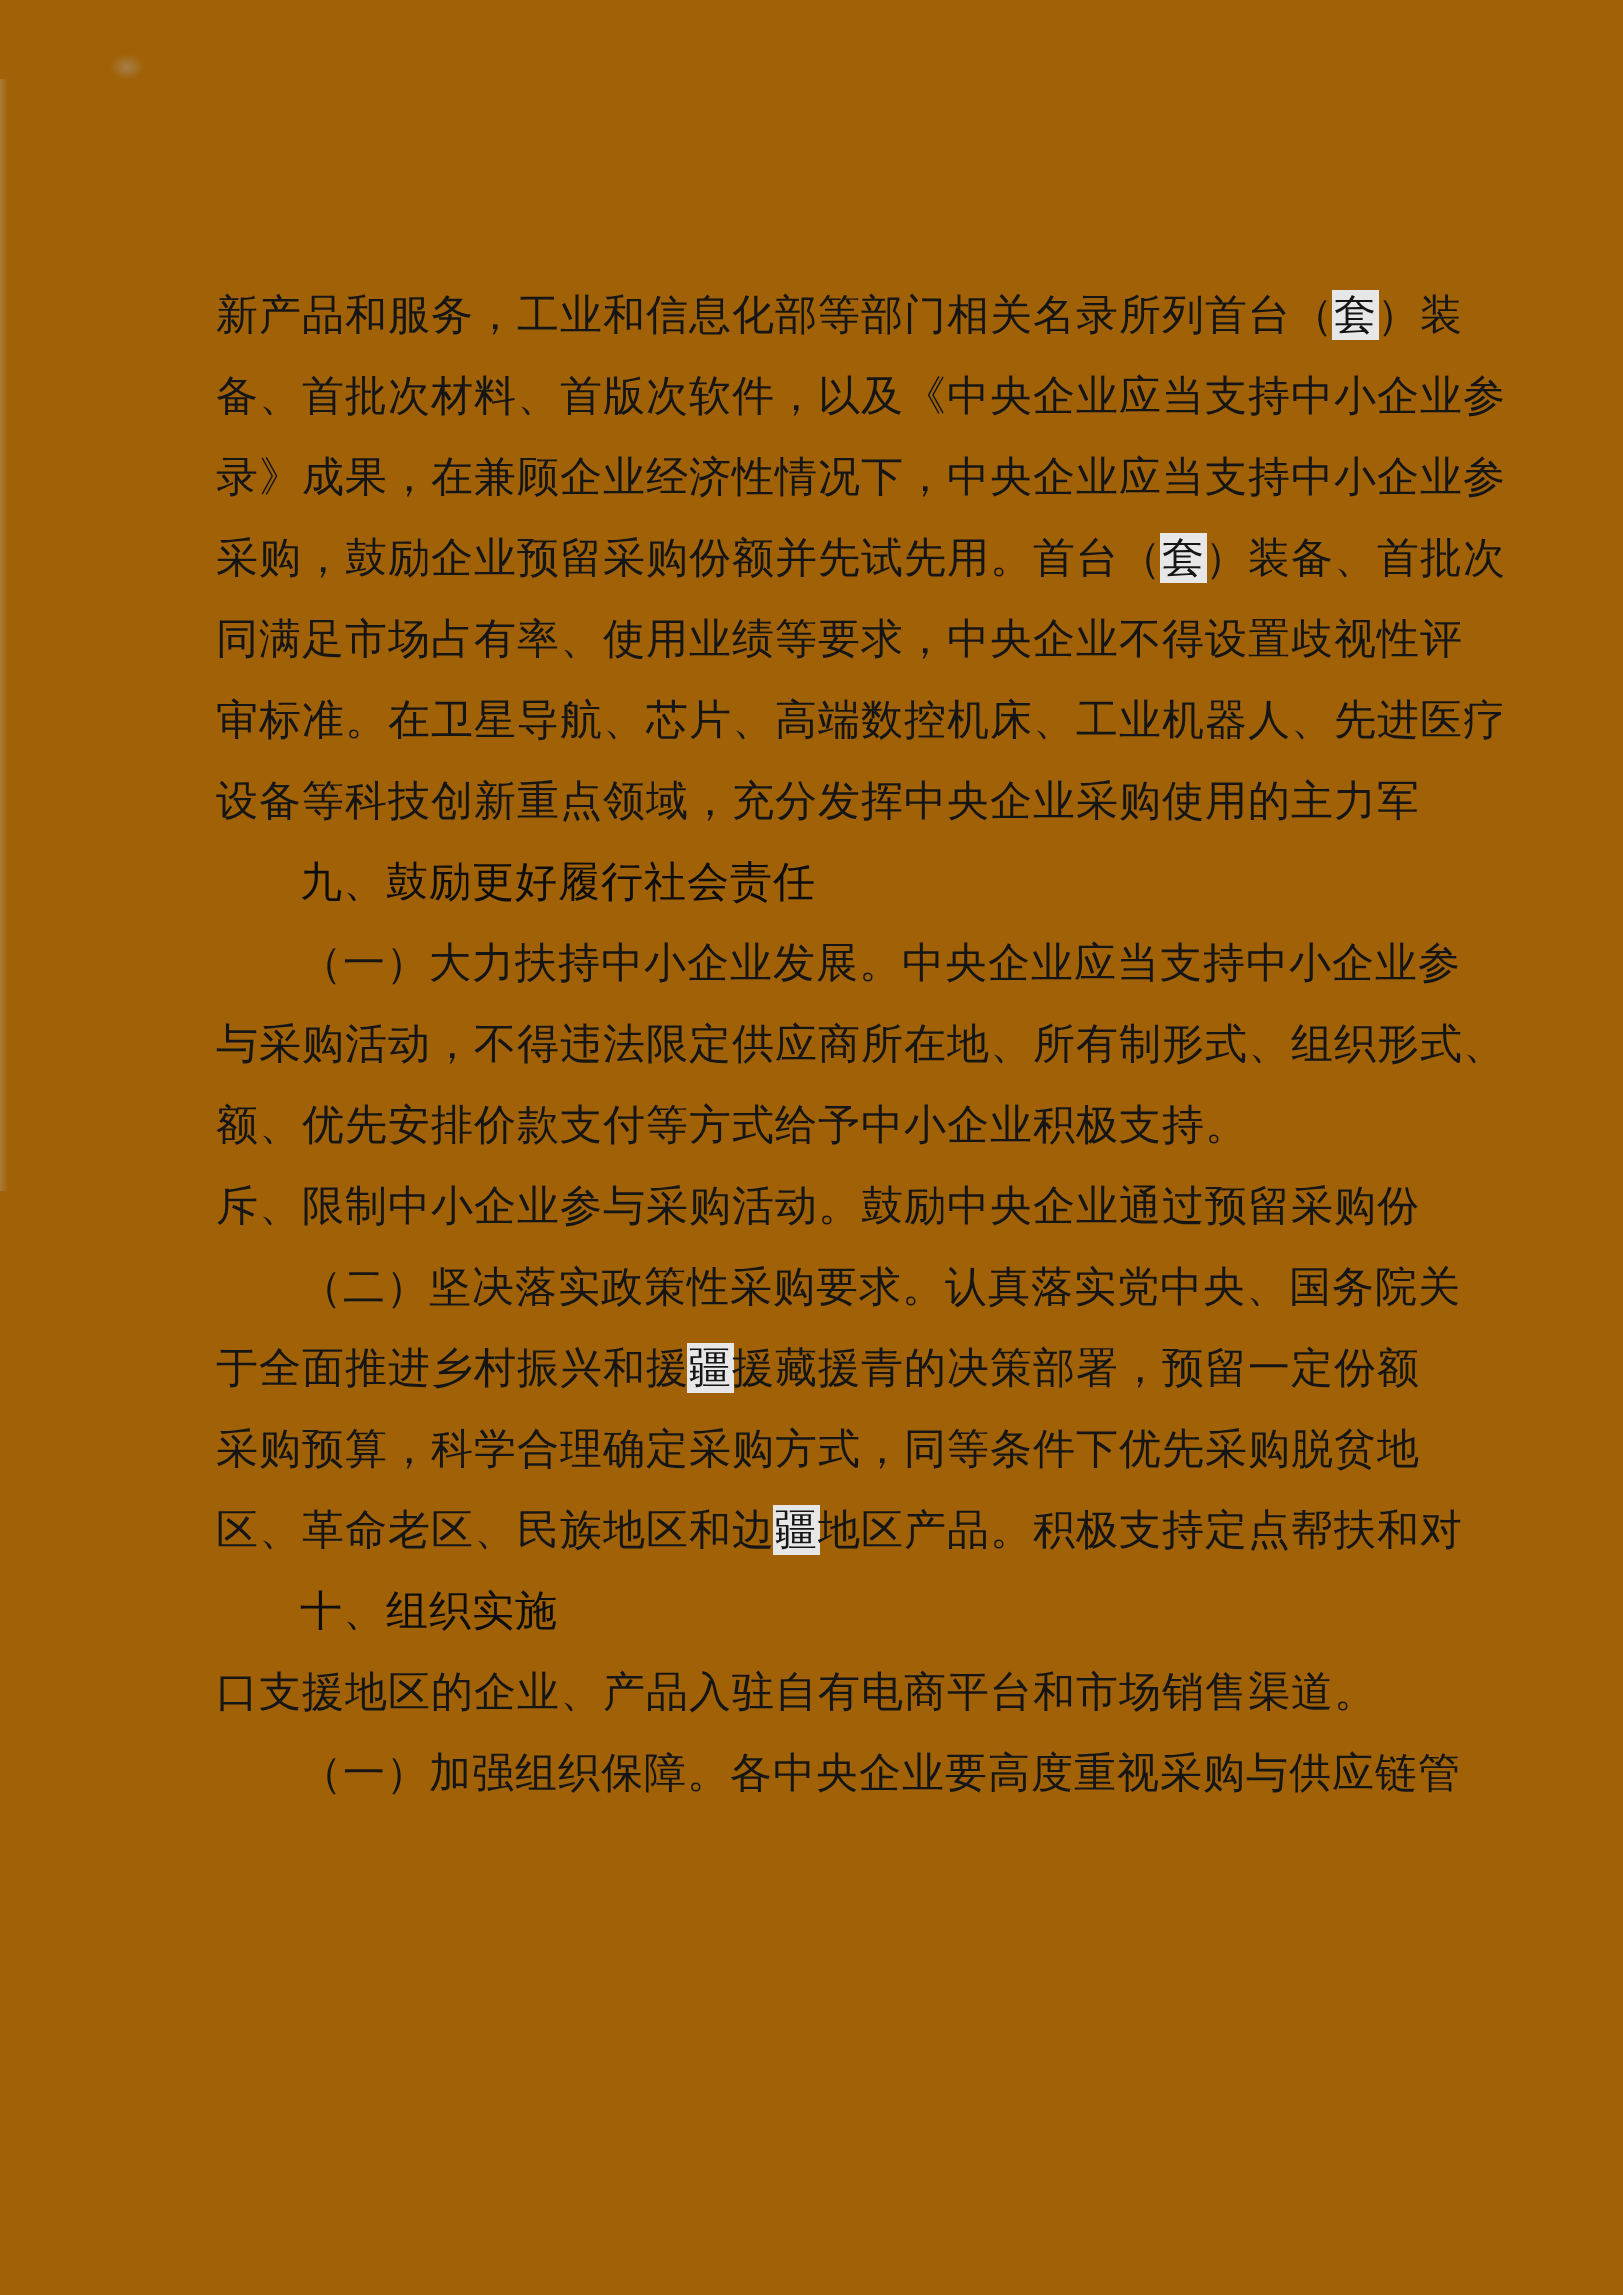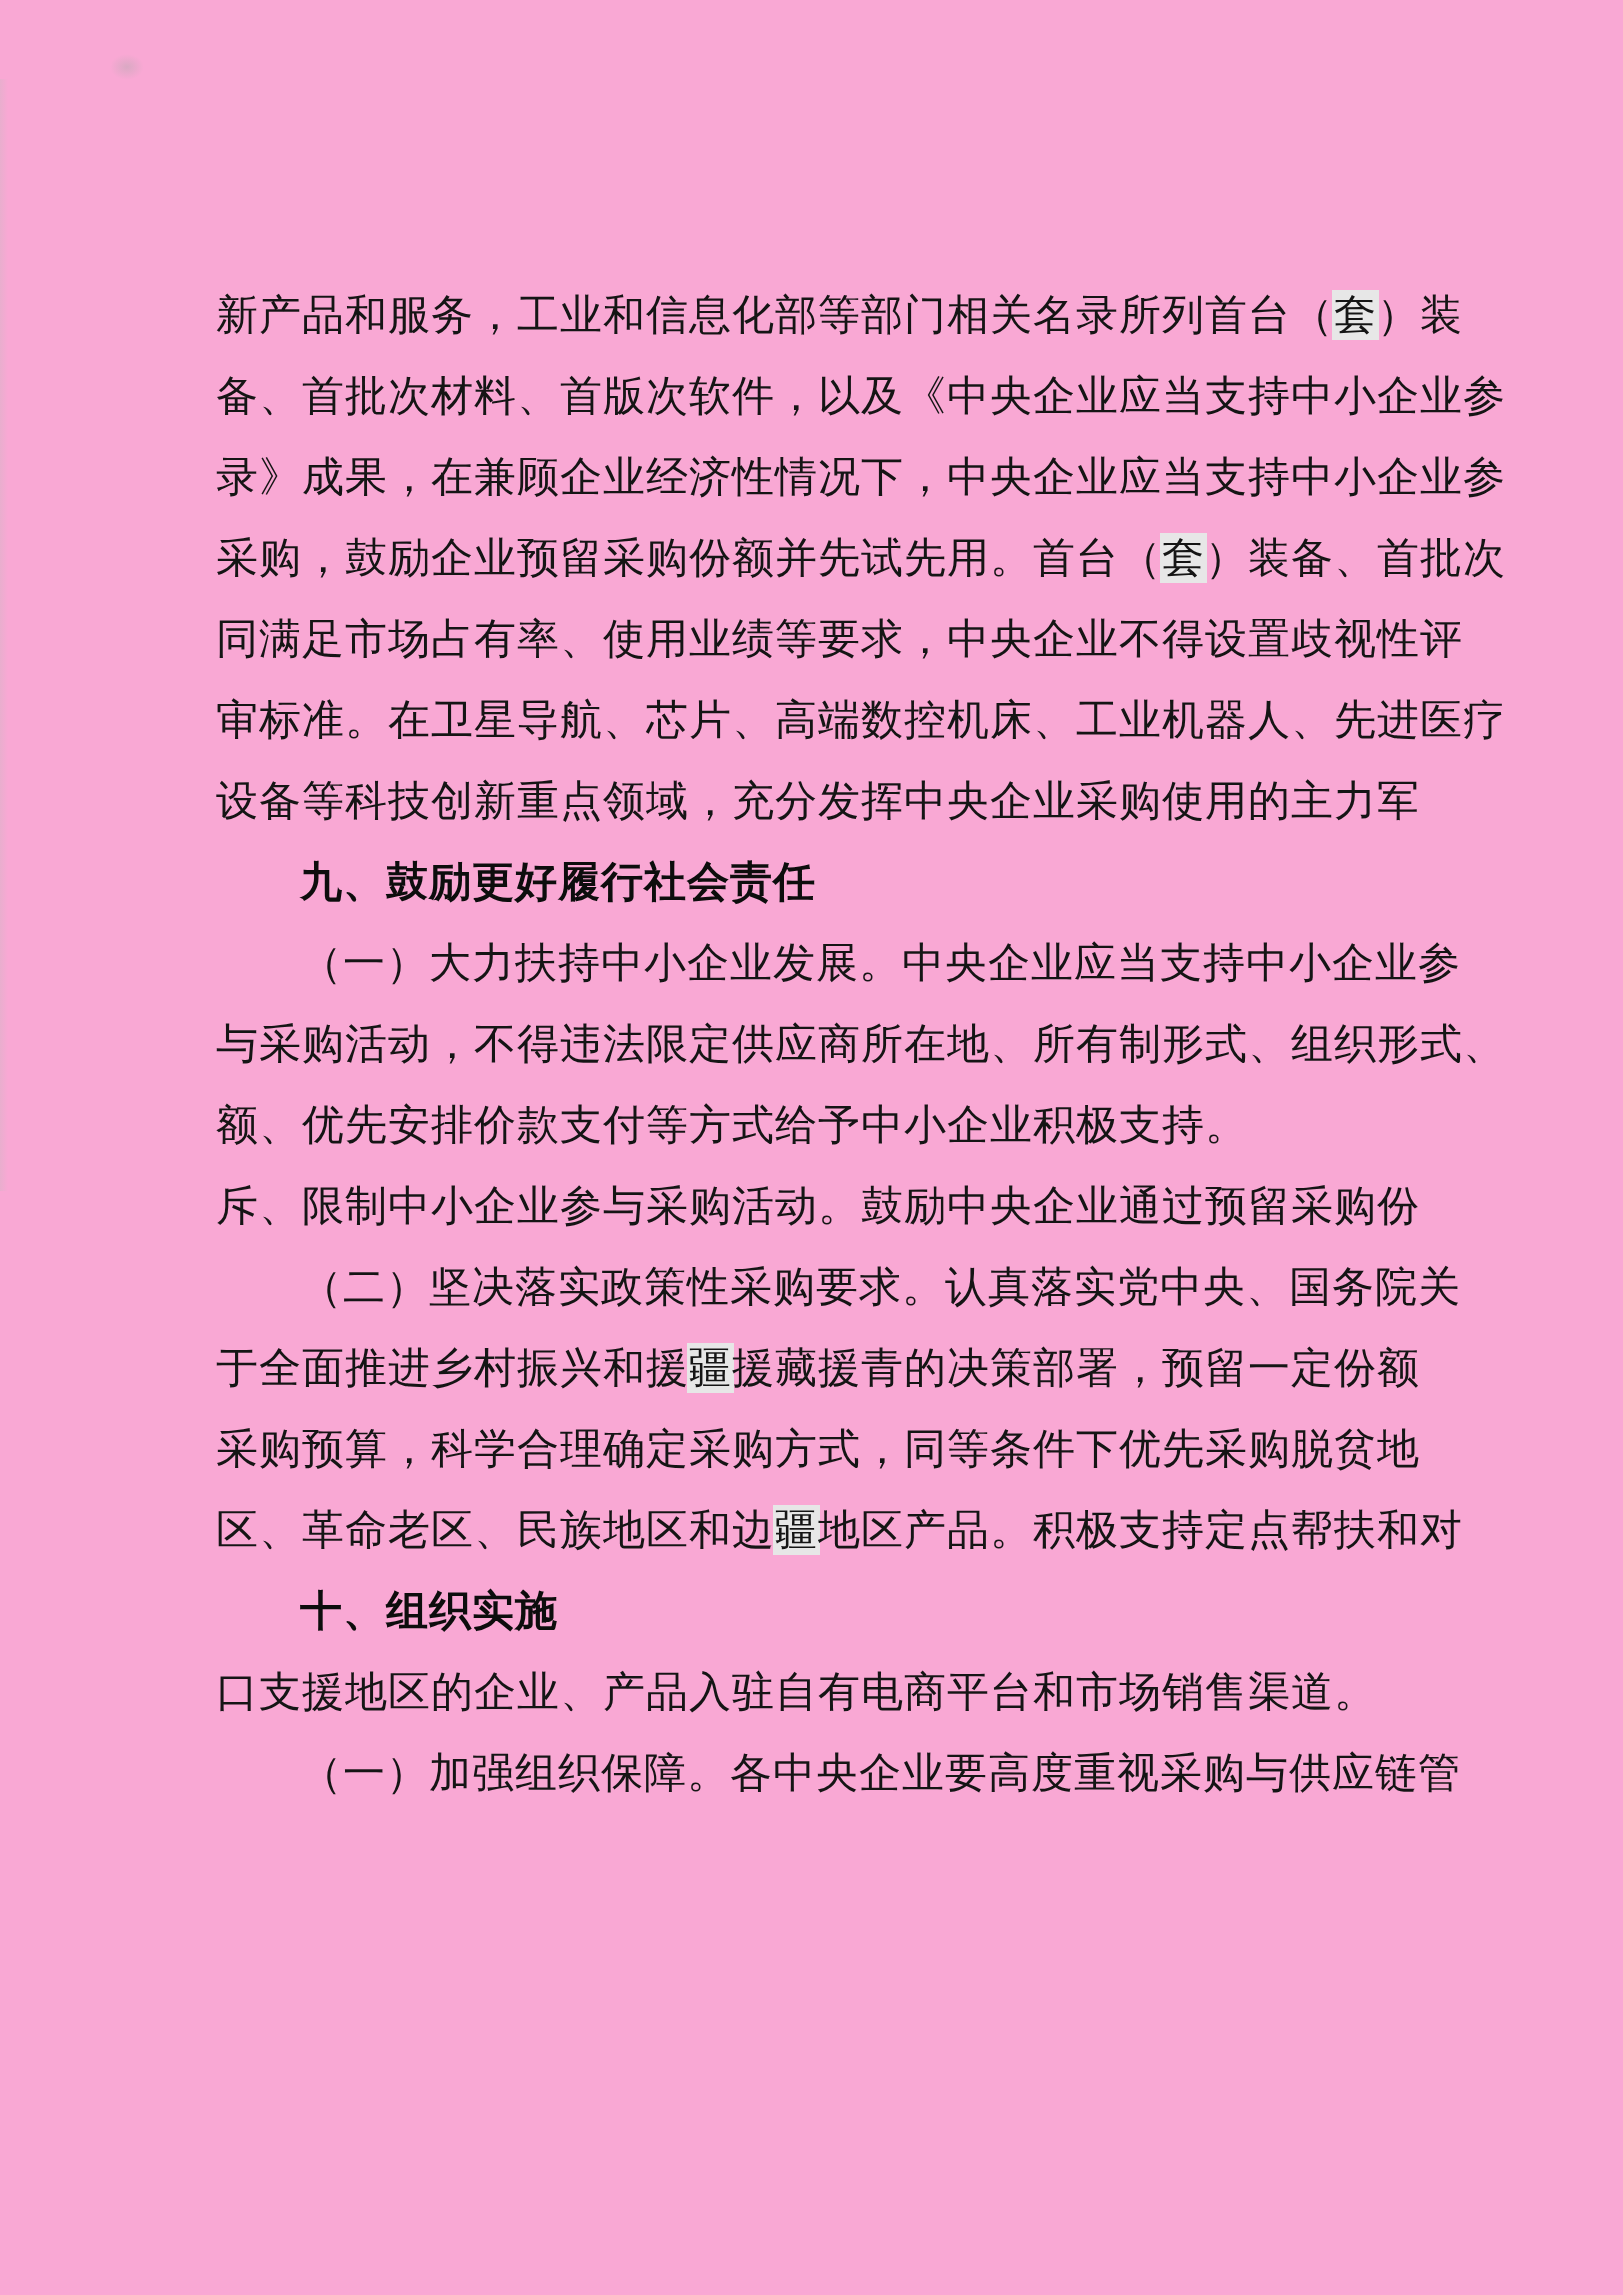--- a/index.html
+++ b/index.html
@@ -4,21 +4,21 @@
 <style>
   html, body {
     margin: 0;
     padding: 0;
     background: #ffffff;
   }
   .page {
     position: relative;
     width: 1623px;
     height: 2295px;
-    background: #f9a8d4;
+    background: #a16207;
     overflow: hidden;
     color: #151515;
     font-family: "Liberation Serif", "DejaVu Serif", serif;
   }
   
   .scan-edge {
     position: absolute;
     left: 0;
     top: 79px;
     width: 7.9px;
@@ -48,21 +48,21 @@
     font-size: 42px;
     letter-spacing: 1px;
     white-space: nowrap;
     line-height: 1;
   }
   .line.indent {
     padding-left: 84px;
   }
   .line.heading span.txt {
     font-family: "Liberation Sans", "DejaVu Sans", sans-serif;
-    font-weight: 700;
+    font-weight: 400;
     color: #0d0d0d;
   }
   .gray {
     background: #e7e7e7;
     box-shadow: 0 0 0 2px #e7e7e7;
   }
 </style>
 </head>
 <body>
 

